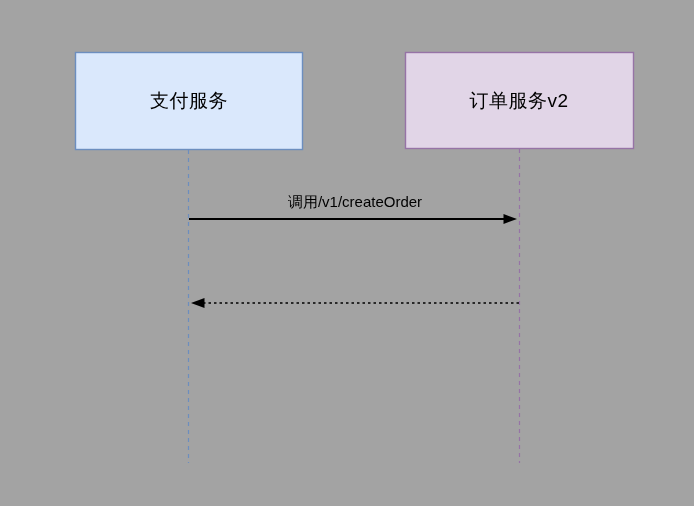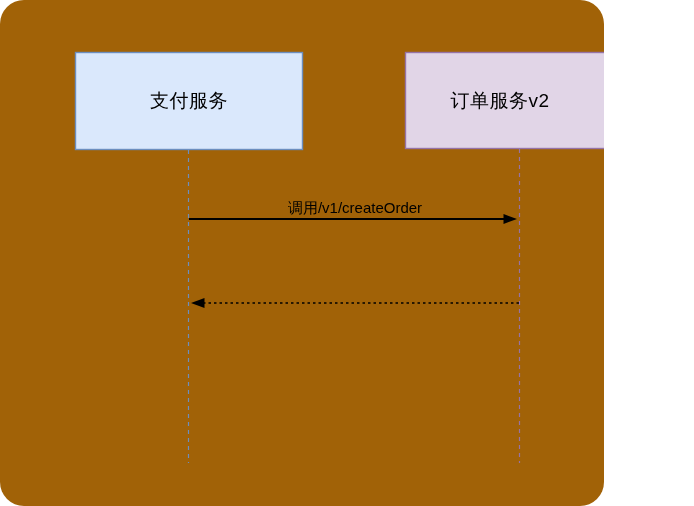--- a/index.html
+++ b/index.html
@@ -2,27 +2,26 @@
 <html><head>
 <meta charset="utf-8">
 <style>
   html, body {
     margin: 0;
     padding: 0;
     background: #ffffff;
   }
   .canvas {
     position: relative;
-    width: 604px;
+    width: 694px;
     height: 506px;
-    background: #a16207;
+    background: #a3a3a3;
     overflow: hidden;
     font-family: "Liberation Sans", sans-serif;
     color: #000000;
-    border-radius: 24px;
   }
   .diagram-svg {
     position: absolute;
     left: 0;
     top: 0;
     width: 694px;
     height: 506px;
   }
   .txt {
     position: absolute;
@@ -53,17 +52,17 @@
     <line x1="519.5" y1="149" x2="519.5" y2="463" stroke-width="1.2" stroke-dasharray="4,4" fill="none" stroke="#9673a6"></line>
 
     <line x1="189" y1="219" x2="504" y2="219" stroke-width="1.8" fill="none" stroke="#000000"></line>
     <polygon points="517,219 503.5,214 503.5,224" fill="#000000"></polygon>
 
     <line x1="519" y1="303" x2="204" y2="303" stroke-width="1.6" stroke-dasharray="2.5,3" fill="none" stroke="#000000"></line>
     <polygon points="191,303 204.5,298 204.5,308" fill="#000000"></polygon>
   </svg>
 
   <div class="txt participant-label" style="left:189px; top:101px;">支付服务</div>
-  <div class="txt participant-label" style="left:500px; top:101px;">订单服务v2</div>
+  <div class="txt participant-label" style="left:519px; top:101px;">订单服务v2</div>
 
-  <div class="txt message-label" style="left:355px; top:208px;">调用/v1/createOrder</div>
+  <div class="txt message-label" style="left:355px; top:202px;">调用/v1/createOrder</div>
 
 </div>
 
 </body></html>

